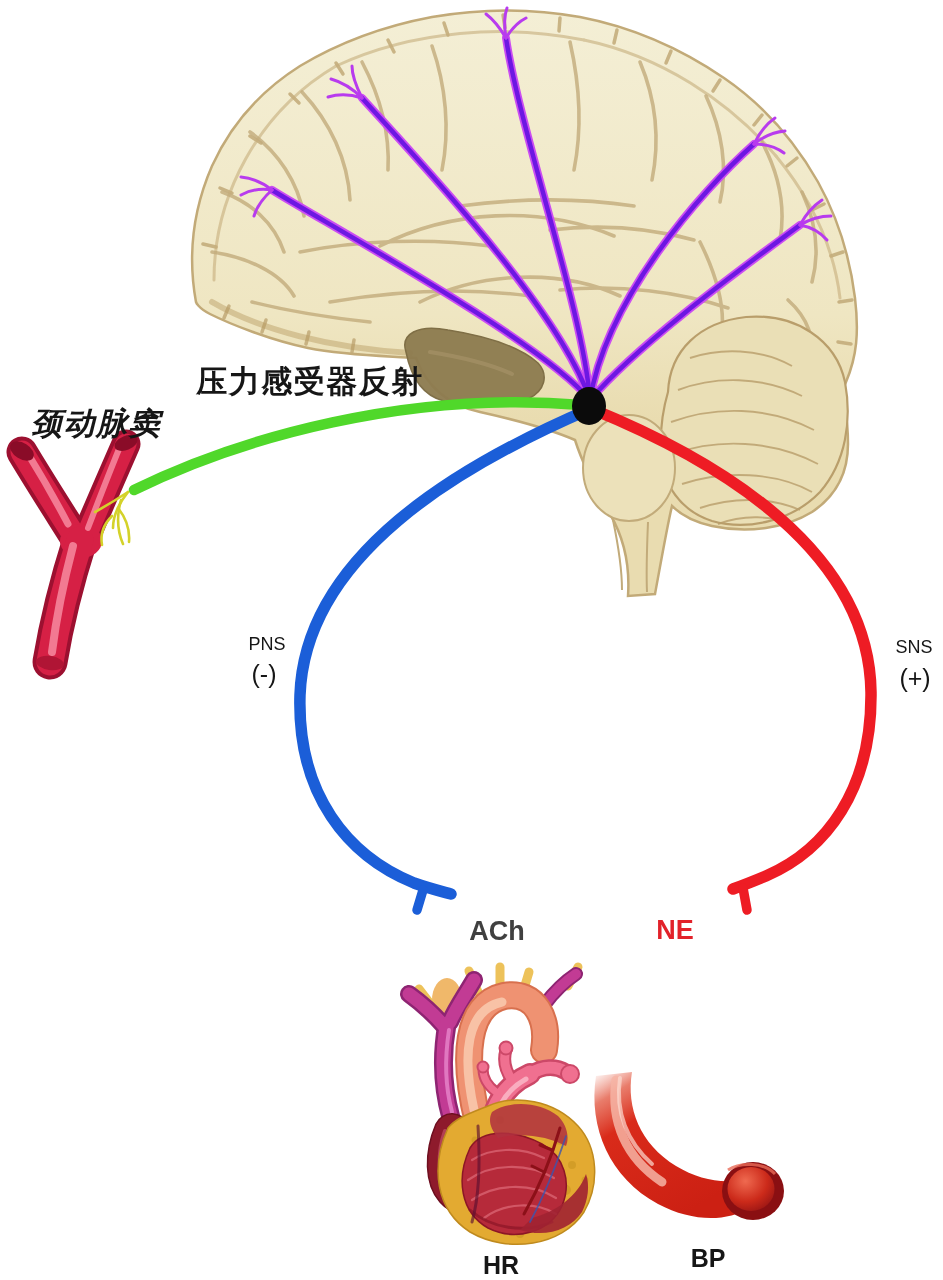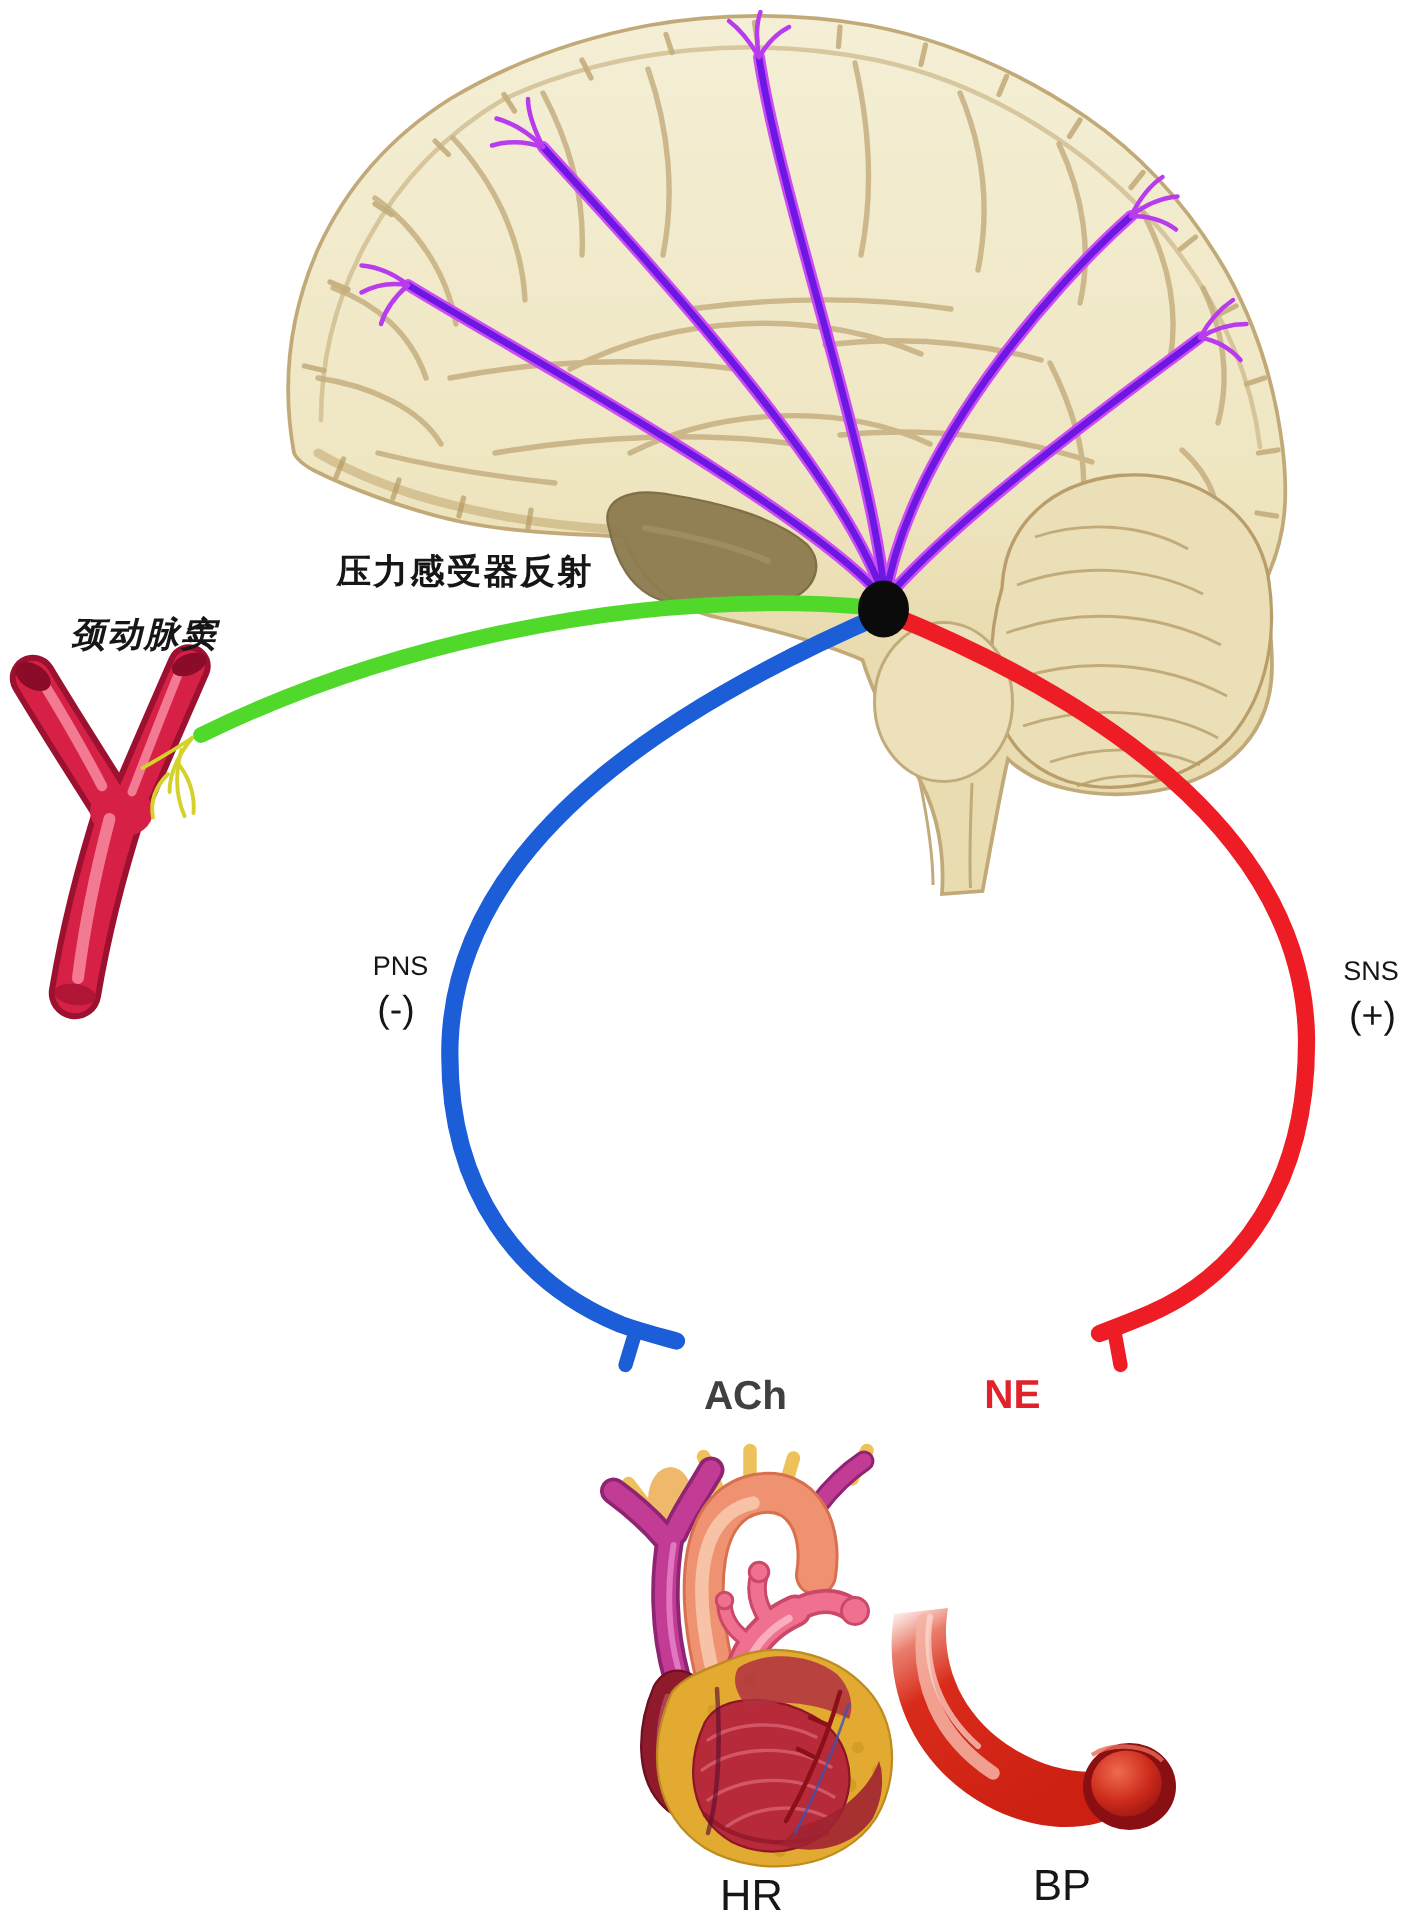--- a/index.html
+++ b/index.html
@@ -1,24 +1,24 @@
 <!DOCTYPE html>
 <html><head>
 <meta charset="utf-8">
 <style>
   html,body{margin:0;padding:0;background:#ffffff;}
   #stage{position:relative;width:943px;height:1280px;background:#ffffff;overflow:hidden;
          font-family:"Liberation Sans",sans-serif;}
   #art{position:absolute;left:0;top:0;}
   .lbl{position:absolute;transform:translate(-50%,-50%);white-space:nowrap;
        color:#161616;line-height:1;}
-  .zh{font-weight:bold;font-size:23px;letter-spacing:1.5px;}
+  .zh{font-weight:bold;font-size:31px;letter-spacing:1.5px;}
   .latin{font-size:18px;font-weight:normal;}
   .latin-b{font-size:27px;font-weight:bold;}
-  .big-b{font-size:29px;font-weight:normal;}
+  .big-b{font-size:25px;font-weight:bold;}
   .blue{color:#404040;}
   .red{color:#e2222a;}
   .watermark{color:#c9c9c7;font-size:27px;letter-spacing:2px;font-weight:normal;}
 </style>
 </head>
 <body>
 
 <div id="stage">
 
 <svg id="art" width="943" height="1280" viewBox="0 0 943 1280" xmlns="http://www.w3.org/2000/svg">

